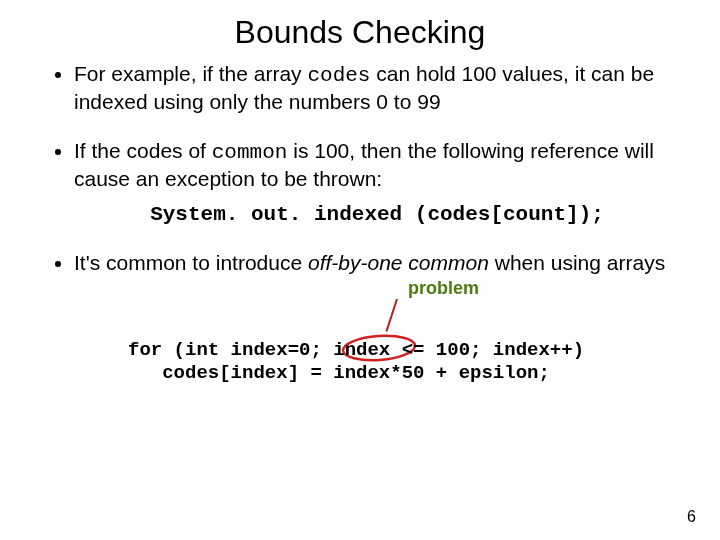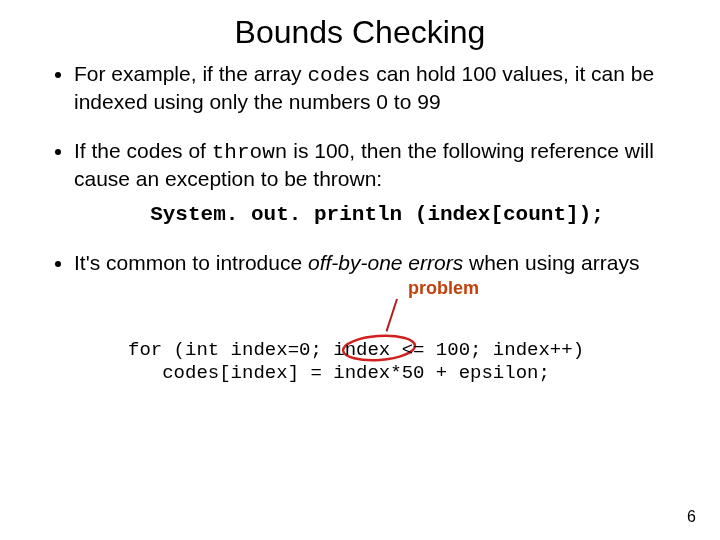--- a/index.html
+++ b/index.html
@@ -50,21 +50,21 @@
   }
   .annotation-wrap {
     position: relative;
     height: 120px;
     margin-top: 0;
   }
   .problem-label {
     position: absolute;
     left: 334px;
     top: 0px;
-    color: #c2410c;
+    color: #4d7c0f;
     font-weight: bold;
     font-size: 18px;
   }
   .pointer-line {
     position: absolute;
     left: 322px;
     top: 22px;
     width: 2px;
     height: 34px;
     background: #b02020;
@@ -77,21 +77,21 @@
     top: 56px;
     width: 78px;
     height: 30px;
     pointer-events: none;
   }
   .code-block {
     position: absolute;
     left: 54px;
     top: 62px;
     font-family: "Courier New", Courier, monospace;
-    font-weight: normal;
+    font-weight: bold;
     font-size: 19px;
     line-height: 1.25;
     white-space: pre;
   }
   .page-num {
     position: absolute;
     right: 24px;
     bottom: 14px;
     font-size: 16px;
   }
@@ -101,25 +101,25 @@
 
 <div class="slide">
 
   <div class="title">Bounds Checking</div>
 
   <ul class="top">
     <li>
       <span>For example, if the array </span><span class="mono">codes</span><span> can hold 100 values, it can be indexed using only the numbers 0 to 99</span>
     </li>
     <li>
-      <span>If the codes of </span><span class="mono">thrown</span><span> is 100, then the following reference will cause an exception to be thrown:</span>
-      <div class="code-line">System. out. println (index[count]);</div>
+      <span>If the codes of </span><span class="mono">common</span><span> is 100, then the following reference will cause an exception to be thrown:</span>
+      <div class="code-line">System. out. indexed (codes[count]);</div>
     </li>
     <li>
-      <span>It's common to introduce </span><span class="italic">off-by-one errors</span><span> when using arrays</span>
+      <span>It's common to introduce </span><span class="italic">off-by-one common</span><span> when using arrays</span>
 
       <div class="annotation-wrap">
         <div class="problem-label">problem</div>
         <div class="pointer-line"></div>
         <svg class="circle-mark" viewBox="0 0 78 30">
           <ellipse cx="39" cy="15" rx="36" ry="12" fill="none" stroke="#d02020" stroke-width="2.5" transform="rotate(-4 39 15)"></ellipse>
         </svg>
         <div class="code-block">for (int index=0; index &lt;= 100; index++)
    codes[index] = index*50 + epsilon;</div>
       </div>

